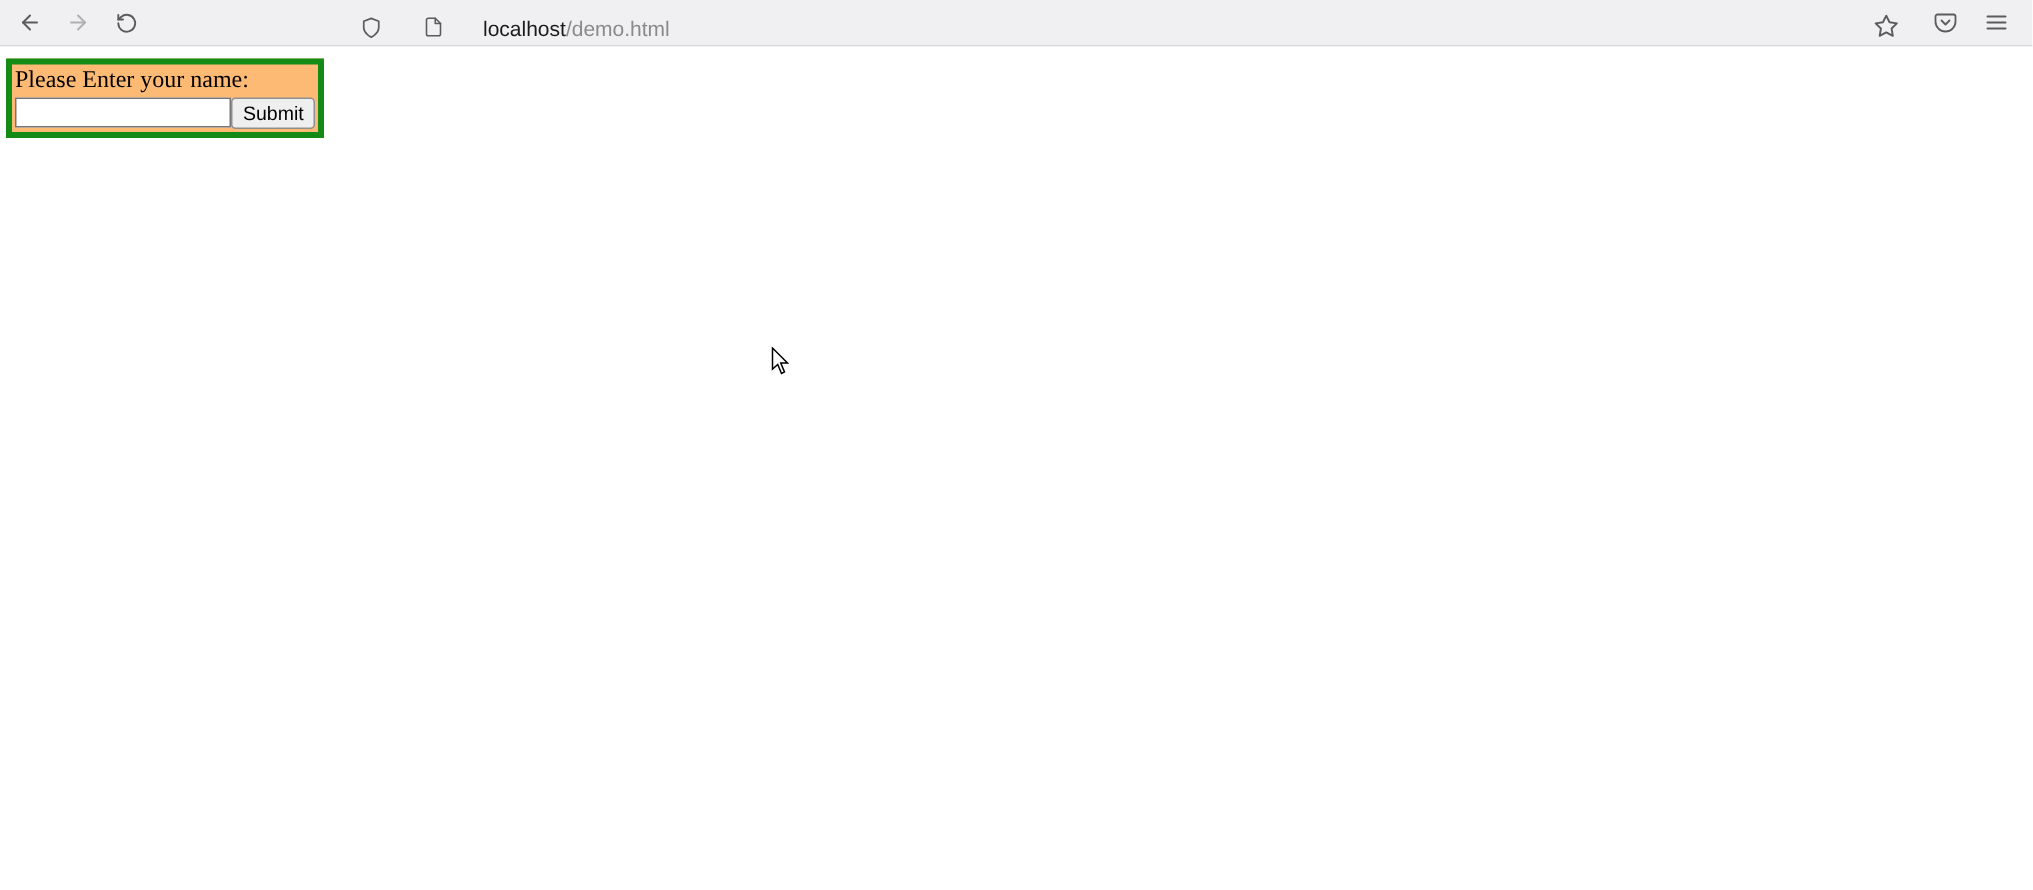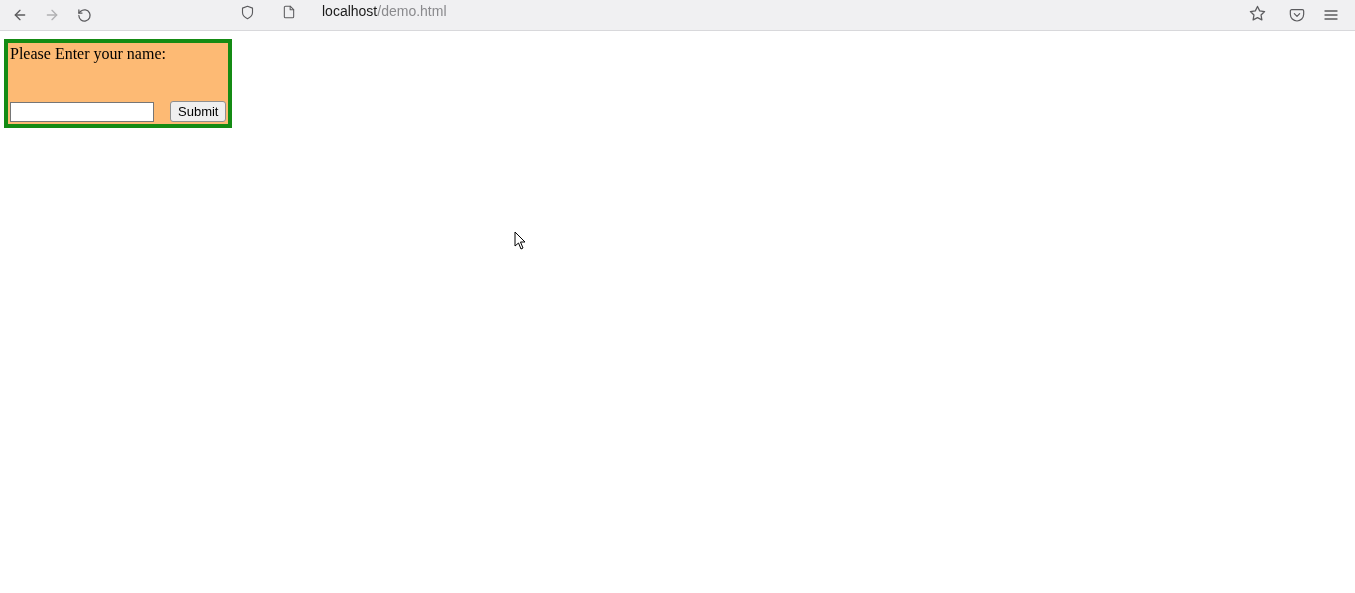--- a/index.html
+++ b/index.html
@@ -38,21 +38,21 @@
       color: #5b5b5e;
       border-radius: 4px;
     }
     .nav-btn.disabled {
       color: #b0b0b3;
       cursor: default;
     }
     .address-bar-container {
       flex: 1;
       display: flex;
-      align-items: flex-start;
+      align-items: flex-end;
       margin-left: 130px;
       margin-right: 8px;
       height: 24px;
       background: #f0f0f2;
       padding: 0 6px;
       gap: 24px;
     }
     .addr-icon {
       color: #5b5b5e;
       display: flex;
@@ -102,23 +102,22 @@
     }
     .form-label {
       font-size: 16px;
       color: #000;
       display: block;
       padding: 2px 2px 0 2px;
     }
     .form-row {
       padding: 2px;
       display: flex;
-      align-items: flex-end;
-      gap: 16px;
-      margin-top: 36px;
+      align-items: flex-start;
+      gap: 0;
     }
     .name-input {
       width: 144px;
       height: 20px;
       border: 1px solid #767676;
       background: #ffffff;
       font-size: 13px;
       padding: 1px 2px;
     }
     .submit-btn {

